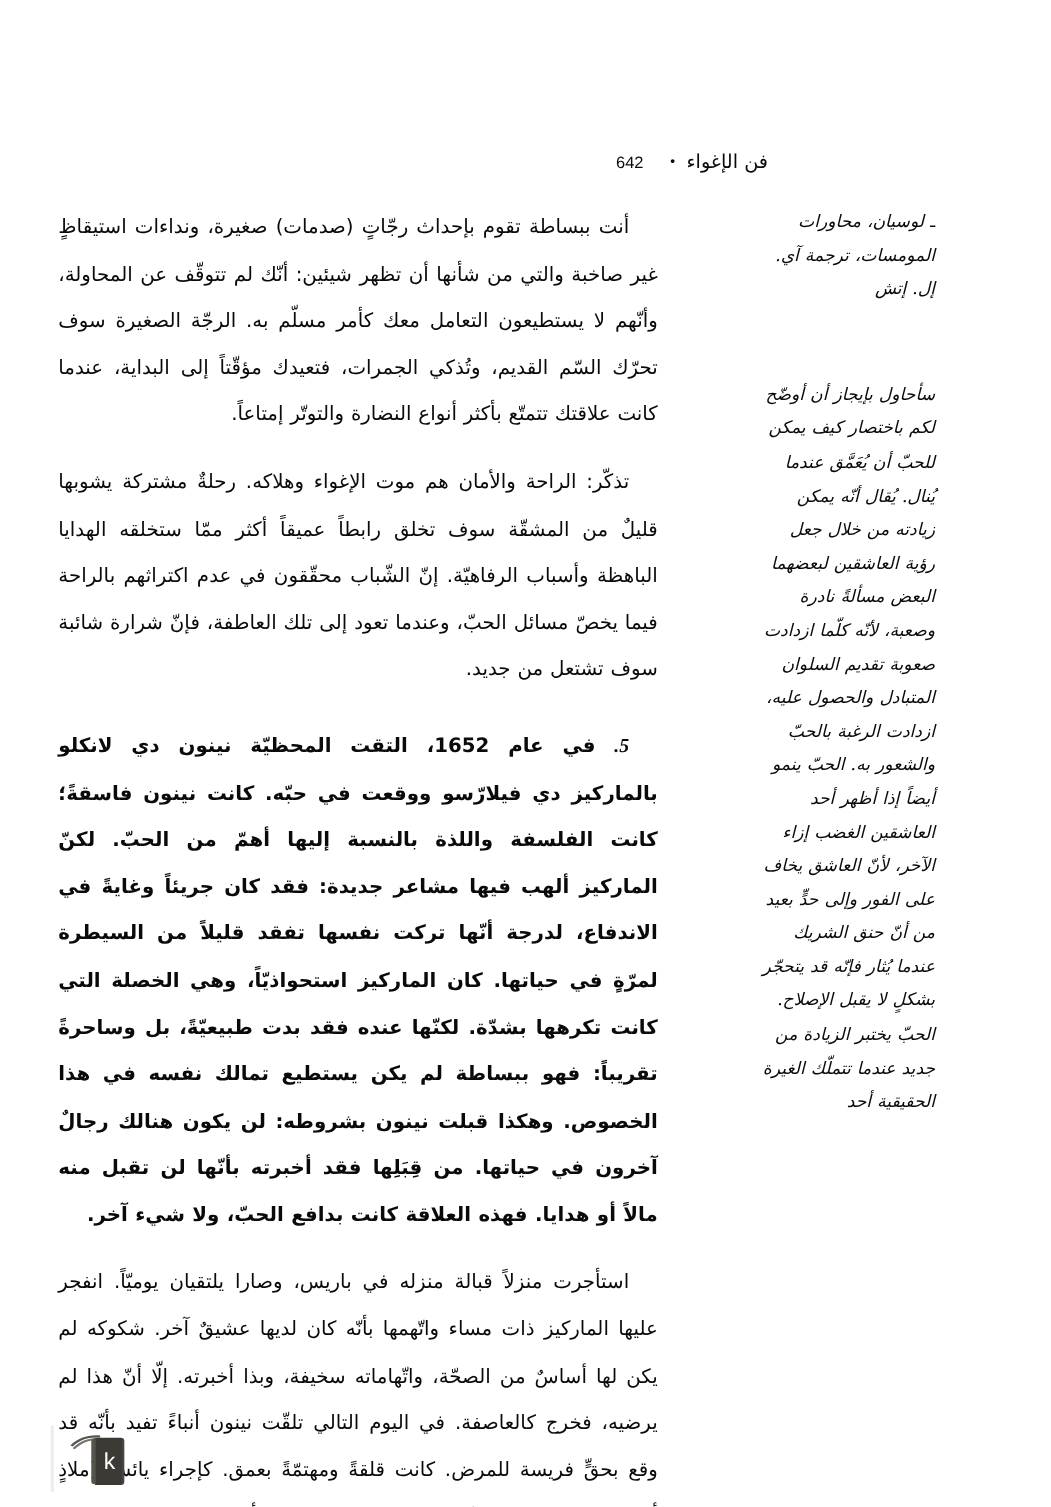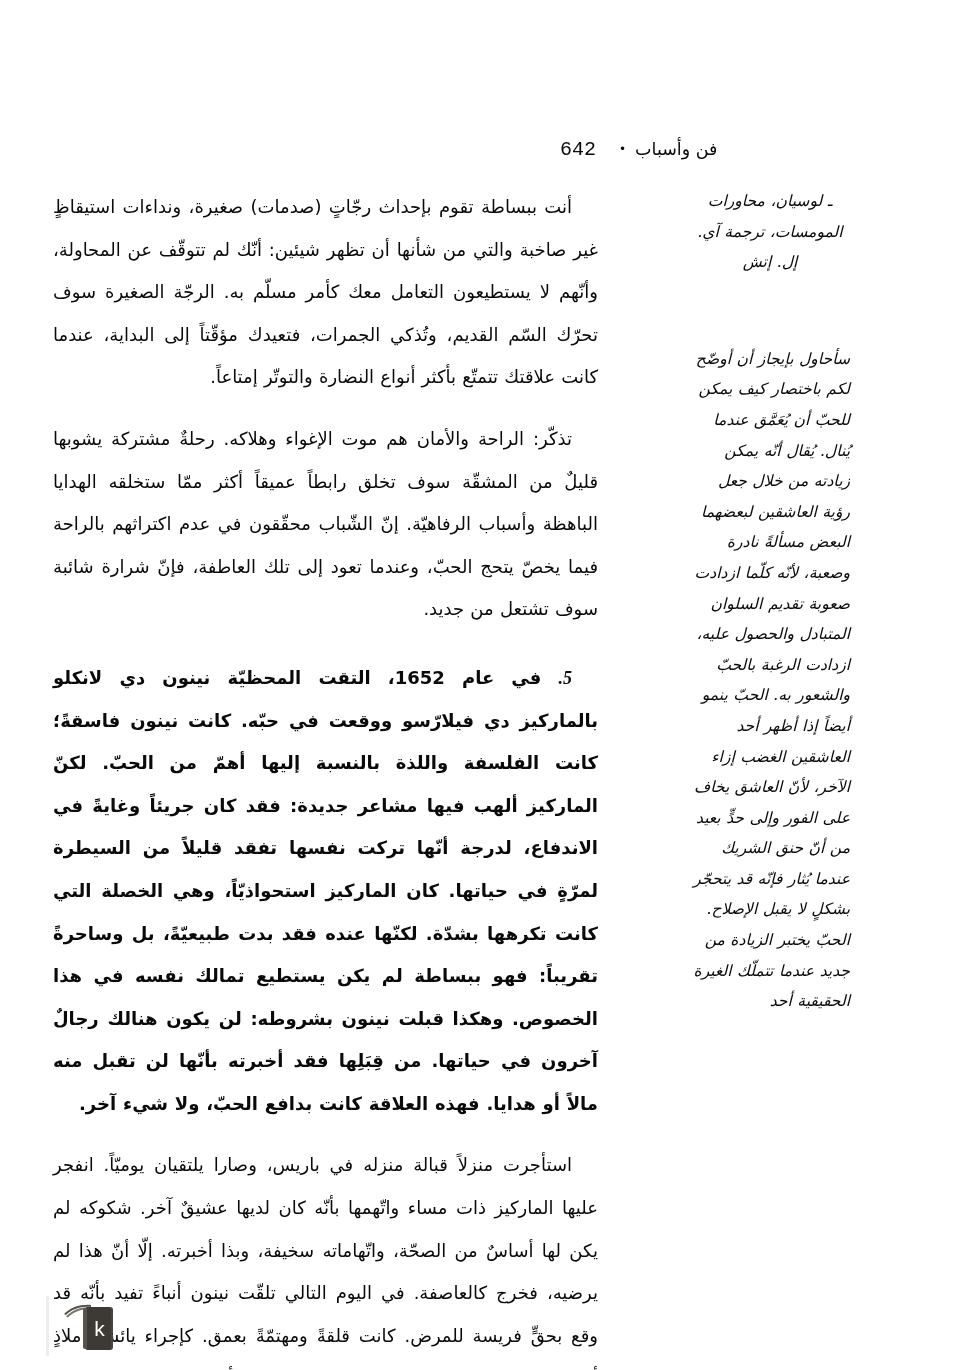--- a/index.html
+++ b/index.html
@@ -29,22 +29,22 @@
     right: 105px;
     width: 290px;
     text-align: left;
     direction: rtl;
     font-family: "DejaVu Sans", sans-serif;
     font-size: 17px;
     letter-spacing: 0.2px;
     white-space: nowrap;
   }
   .running-head .folio {
-    font-family: Liberation Mono, monospace;
-    font-size: 20px;
+    font-family: Liberation Sans, sans-serif;
+    font-size: 15px;
     padding-inline-start: 14px;
   }
   .running-head .sep {
     font-size: 12px;
     vertical-align: 2px;
     padding: 0 9px;
   }
   .running-head .rh-title {
     font-size: 17.5px;
   }
@@ -102,21 +102,20 @@
     font-family: "DejaVu Serif", serif;
     font-style: italic;
     font-size: 15.6px;
     line-height: 30.6px;
     text-align: right;
     margin: 0;
     word-spacing: 0.5px;
   }
   .sidenote.attribution {
     margin-bottom: 0;
-    text-align: center;
   }
   .sidenote-spacer {
     height: 66px;
   }
 
   
   .watermark {
     position: absolute;
     left: 62px;
     bottom: 18px;
@@ -190,28 +189,28 @@
     height: 60px;
     background: #ededed;
   }
 </style>
 </head>
 <body>
 
 <div class="page">
 
   <div class="running-head">
-    <span class="rh-title">فن وأسباب</span><span class="sep">•</span><span class="folio">642</span>
+    <span class="rh-title">فن الإغواء</span><span class="sep">•</span><span class="folio">642</span>
   </div>
 
   <div class="columns">
 
     <div class="maincol">
       <p class="indent">أنت ببساطة تقوم بإحداث رجّاتٍ (صدمات) صغيرة، ونداءات استيقاظٍ غير صاخبة والتي من شأنها أن تظهر شيئين: أنّك لم تتوقّف عن المحاولة، وأنّهم لا يستطيعون التعامل معك كأمر مسلّم به. الرجّة الصغيرة سوف تحرّك السّم القديم، وتُذكي الجمرات، فتعيدك مؤقّتاً إلى البداية، عندما كانت علاقتك تتمتّع بأكثر أنواع النضارة والتوتّر إمتاعاً.</p>
-      <p class="indent">تذكّر: الراحة والأمان هم موت الإغواء وهلاكه. رحلةٌ مشتركة يشوبها قليلٌ من المشقّة سوف تخلق رابطاً عميقاً أكثر ممّا ستخلقه الهدايا الباهظة وأسباب الرفاهيّة. إنّ الشّباب محقّقون في عدم اكتراثهم بالراحة فيما يخصّ يتحج الحبّ، وعندما تعود إلى تلك العاطفة، فإنّ شرارة شائبة سوف تشتعل من جديد.</p>
+      <p class="indent">تذكّر: الراحة والأمان هم موت الإغواء وهلاكه. رحلةٌ مشتركة يشوبها قليلٌ من المشقّة سوف تخلق رابطاً عميقاً أكثر ممّا ستخلقه الهدايا الباهظة وأسباب الرفاهيّة. إنّ الشّباب محقّقون في عدم اكتراثهم بالراحة فيما يخصّ مسائل الحبّ، وعندما تعود إلى تلك العاطفة، فإنّ شرارة شائبة سوف تشتعل من جديد.</p>
       <p class="indent gap-before"><span class="num">5.</span>
         <span>في عام 1652، التقت المحظيّة نينون دي لانكلو بالماركيز دي فيلارّسو ووقعت في حبّه. كانت نينون فاسقةً؛ كانت الفلسفة واللذة بالنسبة إليها أهمّ من الحبّ. لكنّ الماركيز ألهب فيها مشاعر جديدة: فقد كان جريئاً وغايةً في الاندفاع، لدرجة أنّها تركت نفسها تفقد قليلاً من السيطرة لمرّةٍ في حياتها. كان الماركيز استحواذيّاً، وهي الخصلة التي كانت تكرهها بشدّة. لكنّها عنده فقد بدت طبيعيّةً، بل وساحرةً تقريباً: فهو ببساطة لم يكن يستطيع تمالك نفسه في هذا الخصوص. وهكذا قبلت نينون بشروطه: لن يكون هنالك رجالٌ آخرون في حياتها. من قِبَلِها فقد أخبرته بأنّها لن تقبل منه مالاً أو هدايا. فهذه العلاقة كانت بدافع الحبّ، ولا شيء آخر.</span></p>
       <p class="indent">استأجرت منزلاً قبالة منزله في باريس، وصارا يلتقيان يوميّاً. انفجر عليها الماركيز ذات مساء واتّهمها بأنّه كان لديها عشيقٌ آخر. شكوكه لم يكن لها أساسٌ من الصحّة، واتّهاماته سخيفة، وبذا أخبرته. إلّا أنّ هذا لم يرضيه، فخرج كالعاصفة. في اليوم التالي تلقّت نينون أنباءً تفيد بأنّه قد وقع بحقٍّ فريسة للمرض. كانت قلقةً ومهتمّةً بعمق. كإجراء يائس (ملاذٍ أخير)، وكعلامةٍ على حبّها وخضوعها، فقد قرّرت أن تقصّ شعرها الطويل والجميل الذي اشتُهِرَت به، وترسله له. أدّت البادرة المُراد، إذ شُفِي الماركيز، واستأنفا</p>
     </div>
 
     <div class="sidecol">
       <p class="sidenote attribution">ـ لوسيان، محاورات المومسات، ترجمة آي. إل. إتش</p>
       <div class="sidenote-spacer"></div>
       <p class="sidenote">سأحاول بإيجاز أن أوضّح لكم باختصار كيف يمكن للحبّ أن يُعَمَّق عندما يُنال. يُقال أنّه يمكن زيادته من خلال جعل رؤية العاشقين لبعضهما البعض مسألةً نادرة وصعبة، لأنّه كلّما ازدادت صعوبة تقديم السلوان المتبادل والحصول عليه، ازدادت الرغبة بالحبّ والشعور به. الحبّ ينمو أيضاً إذا أظهر أحد العاشقين الغضب إزاء الآخر، لأنّ العاشق يخاف على الفور وإلى حدٍّ بعيد من أنّ حنق الشريك عندما يُثار فإنّه قد يتحجّر بشكلٍ لا يقبل الإصلاح. الحبّ يختبر الزيادة من جديد عندما تتملّك الغيرة الحقيقية أحد</p>
     </div>

